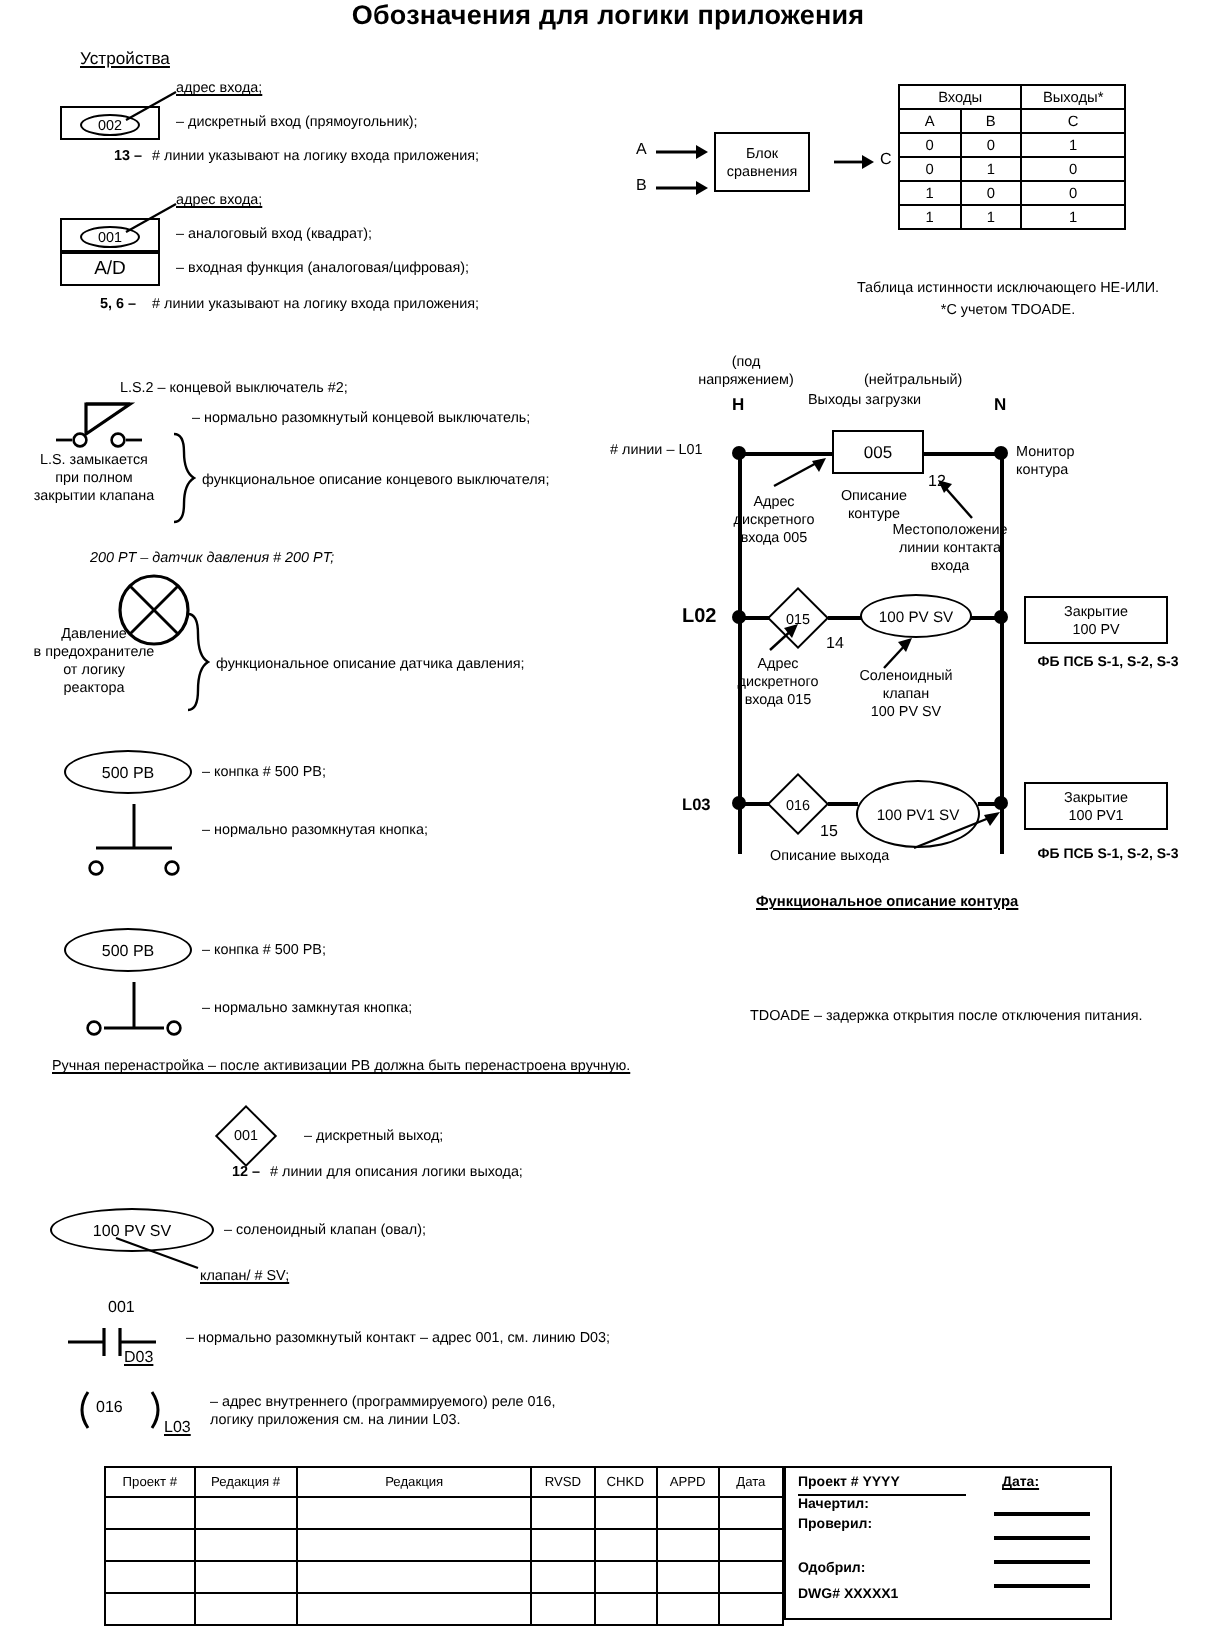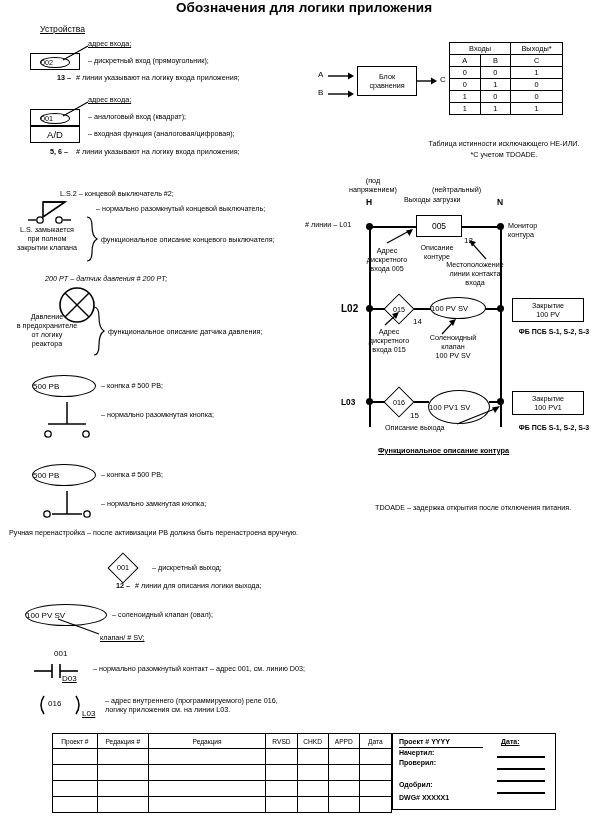--- a/index.html
+++ b/index.html
@@ -10,21 +10,21 @@
   .b{font-weight:bold;}
   .u{text-decoration:underline;}
   .ln{position:absolute;background:#000;}
   .hl{height:1px;}
   .hl2{height:2px;}
   .vl2{width:2px;}
   #title{top:8px;left:0;width:608px;text-align:center;font-size:13.5px;font-weight:bold;letter-spacing:.1px;}
   .box{position:absolute;border:1.6px solid #000;box-sizing:border-box;}
   .boxthin{position:absolute;border:1px solid #000;box-sizing:border-box;}
   .ell{position:absolute;border:1.4px solid #000;border-radius:50%;box-sizing:border-box;
-       display:flex;align-items:center;justify-content:flex-start;font-size:7.2px;}
+       display:flex;align-items:center;justify-content:center;font-size:7.2px;}
   .dot{position:absolute;background:#000;border-radius:50%;}
   .dia{position:absolute;border:1.6px solid #000;box-sizing:border-box;transform:rotate(45deg);}
   .dialbl{position:absolute;font-size:7.2px;text-align:center;}
   table.grid{position:absolute;border-collapse:collapse;font-size:7.4px;}
   table.grid td,table.grid th{border:1px solid #000;padding:1px 2px;text-align:center;font-weight:normal;}
   svg{position:absolute;overflow:visible;}
 </style>
 </head>
 <body>
 
@@ -112,21 +112,21 @@
 </div>
 <div class="t" style="top:471px;left:101px;">– конпка # 500 PB;</div>
 <svg style="top:491px;left:38px;" width="60" height="32">
   <line x1="29" y1="0" x2="29" y2="23" stroke="#000" stroke-width="1.5"></line>
   <line x1="14" y1="23" x2="44" y2="23" stroke="#000" stroke-width="1.5"></line>
   <circle cx="9" cy="23" r="3.2" fill="#fff" stroke="#000" stroke-width="1.3"></circle>
   <circle cx="49" cy="23" r="3.2" fill="#fff" stroke="#000" stroke-width="1.3"></circle>
 </svg>
 <div class="t" style="top:500px;left:101px;">– нормально замкнутая кнопка;</div>
 
-<div class="t" style="top:529px;left:9px;">Ручная перенастройка – после активизации PB должна быть перенастроена вручную.</div>
+<div class="t" style="top:529px;left:26px;text-decoration:underline;">Ручная перенастройка – после активизации PB должна быть перенастроена вручную.</div>
 
 <div class="dia" style="top:557px;left:112px;width:22px;height:22px;"></div>
 <div class="dialbl" style="top:563px;left:103px;width:40px;">001</div>
 <div class="t" style="top:564px;left:152px;">– дискретный выход;</div>
 <div class="t b" style="top:582px;left:116px;">12 –</div>
 <div class="t" style="top:582px;left:135px;"># линии для описания логики выхода;</div>
 
 <div class="ell" style="top:604px;left:25px;width:82px;height:22px;font-size:8px;">
   <span>100 PV SV</span>
 </div>
@@ -158,21 +158,21 @@
 <div class="t" style="top:71px;left:318px;font-size:8px;">A</div>
 <svg style="top:74px;left:328px;" width="30" height="4">
   <line x1="0" y1="2" x2="20" y2="2" stroke="#000" stroke-width="1.4"></line>
   <path d="M20,-1.5 L26,2 L20,5.5 Z" fill="#000"></path>
 </svg>
 <div class="t" style="top:89px;left:318px;font-size:8px;">B</div>
 <svg style="top:92px;left:328px;" width="30" height="4">
   <line x1="0" y1="2" x2="20" y2="2" stroke="#000" stroke-width="1.4"></line>
   <path d="M20,-1.5 L26,2 L20,5.5 Z" fill="#000"></path>
 </svg>
-<div class="box" style="top:66px;left:357px;width:60px;height:30px;">
+<div class="box" style="top:66px;left:357px;width:48px;height:30px;">
   <div class="tw" style="top:6px;left:0;width:100%;">Блок</div>
   <div class="tw" style="top:15px;left:0;width:100%;">сравнения</div>
 </div>
 <svg style="top:79px;left:417px;" width="26" height="4">
   <line x1="0" y1="2" x2="14" y2="2" stroke="#000" stroke-width="1.4"></line>
   <path d="M14,-1.5 L20,2 L14,5.5 Z" fill="#000"></path>
 </svg>
 <div class="t" style="top:76px;left:440px;font-size:8px;">C</div>
 
 <table class="grid" style="top:42px;left:449px;width:114px;border-radius:26px;">

